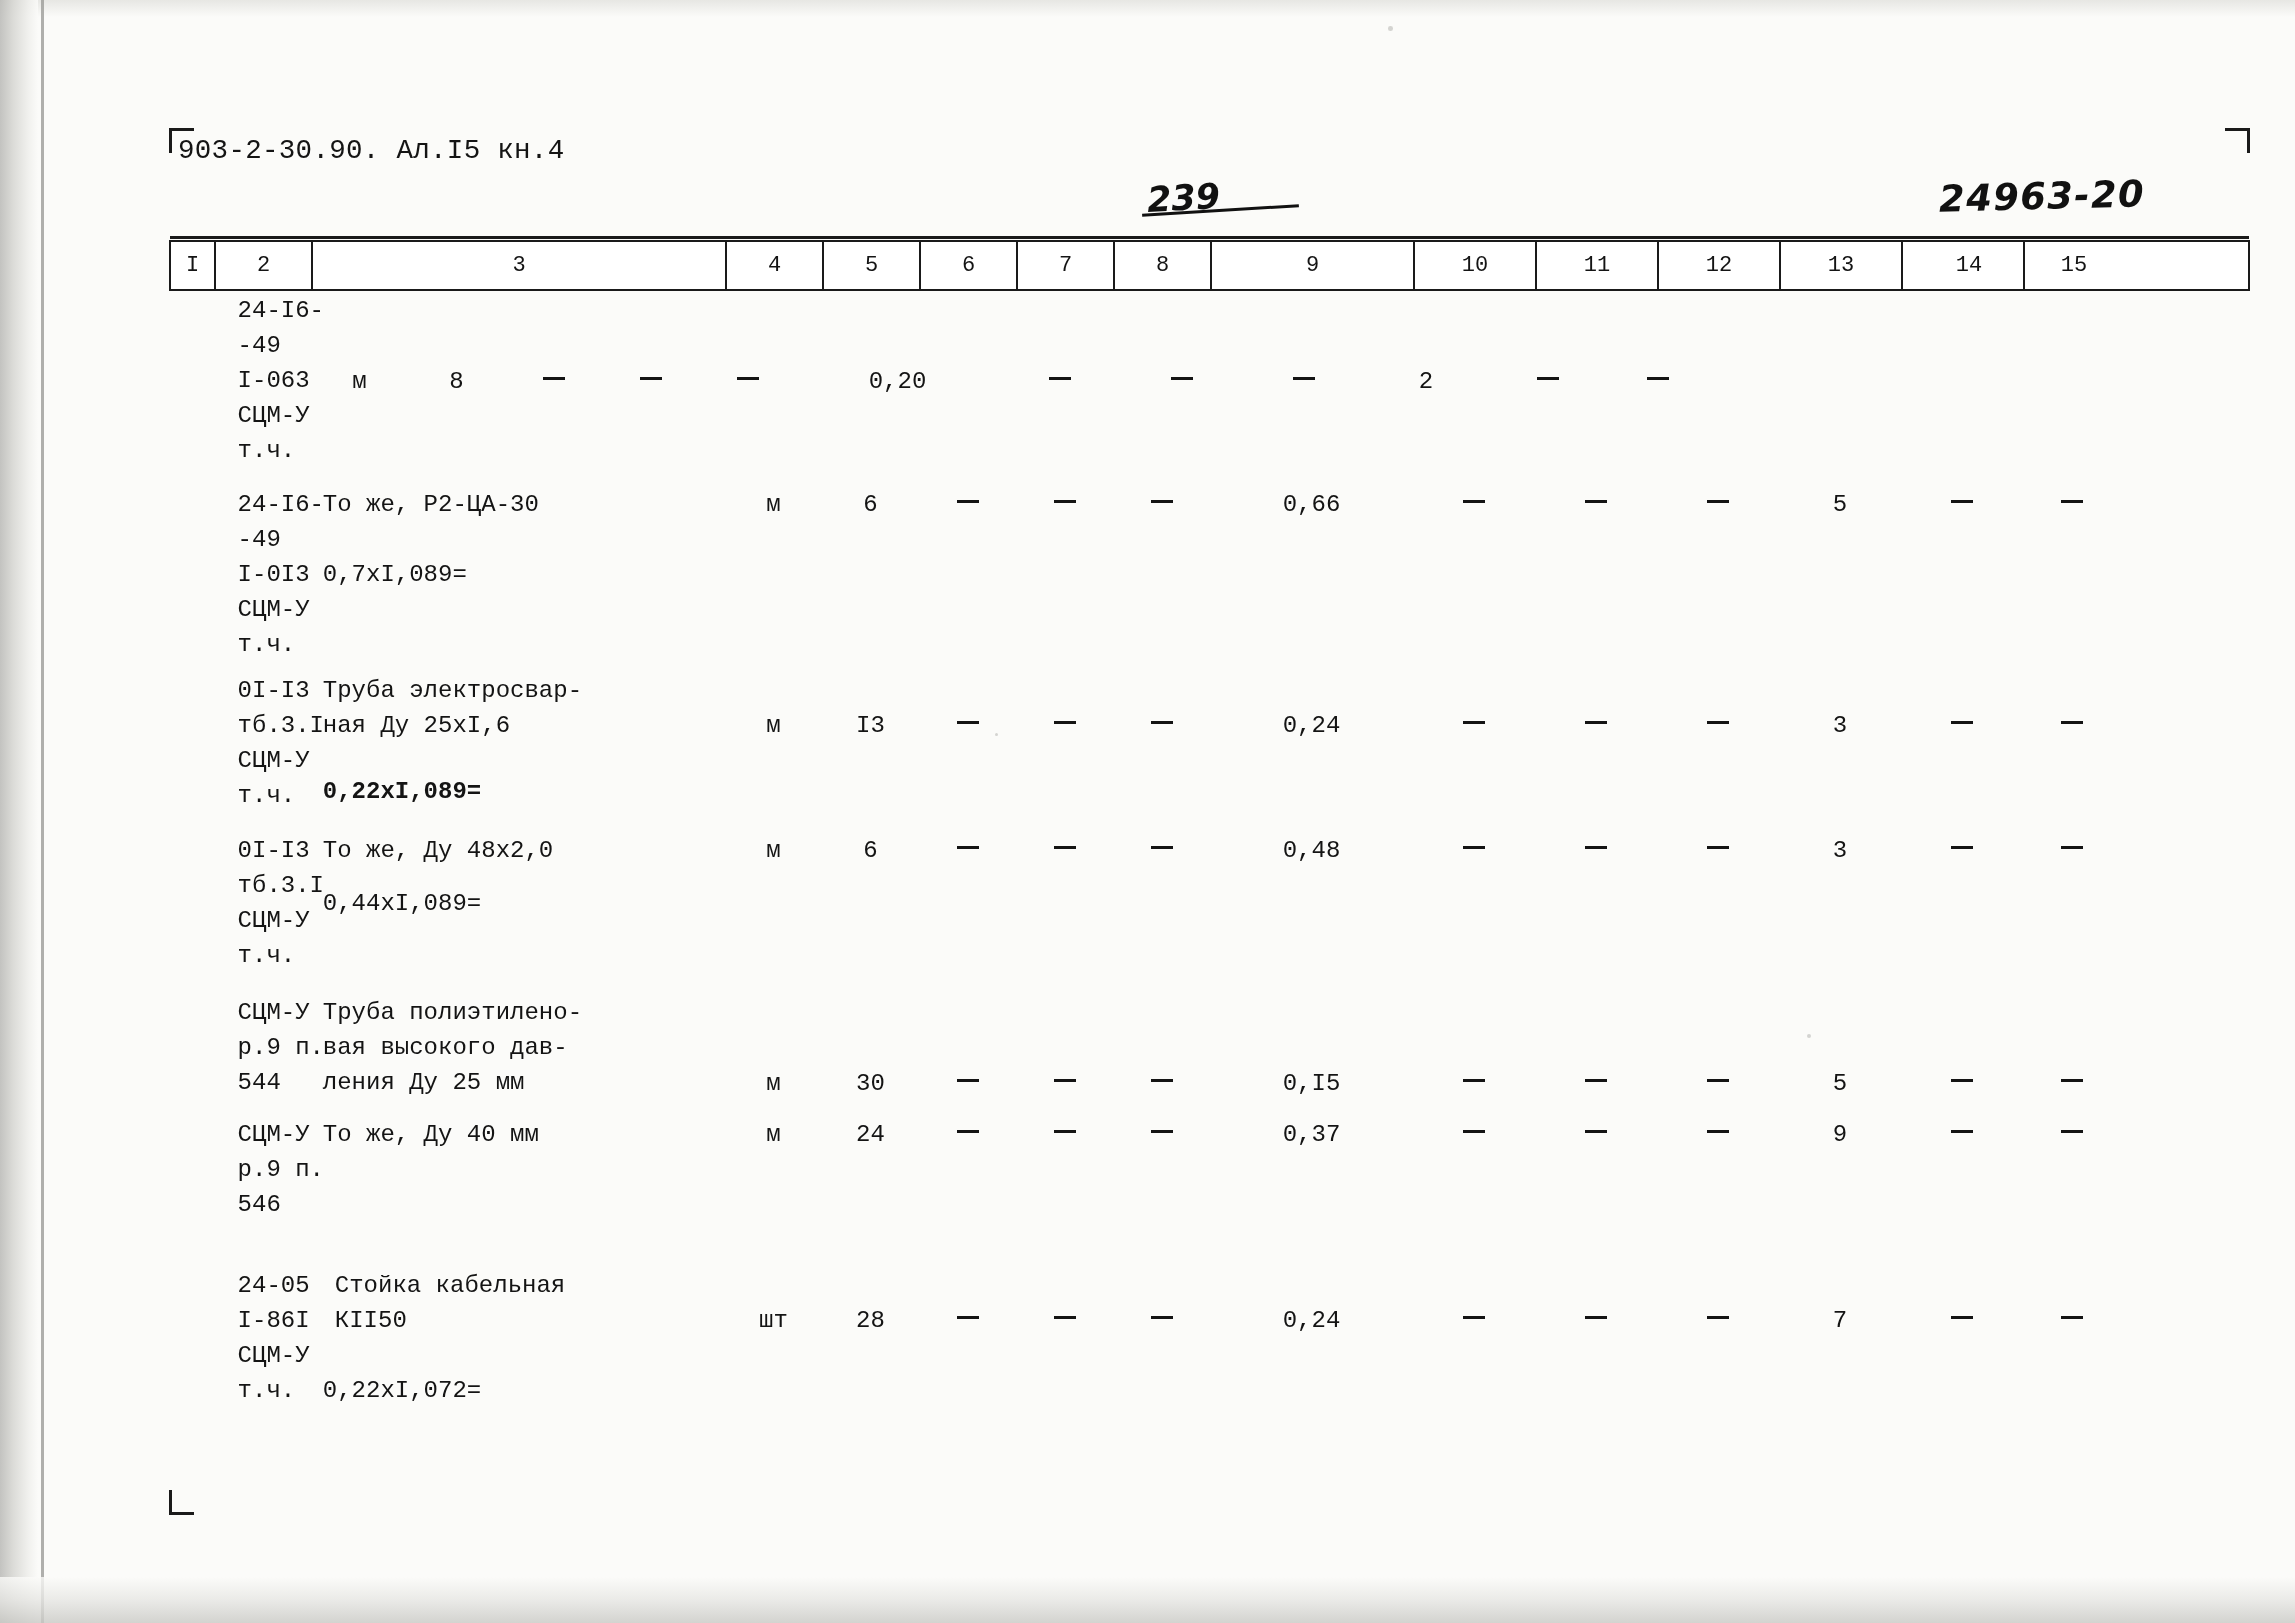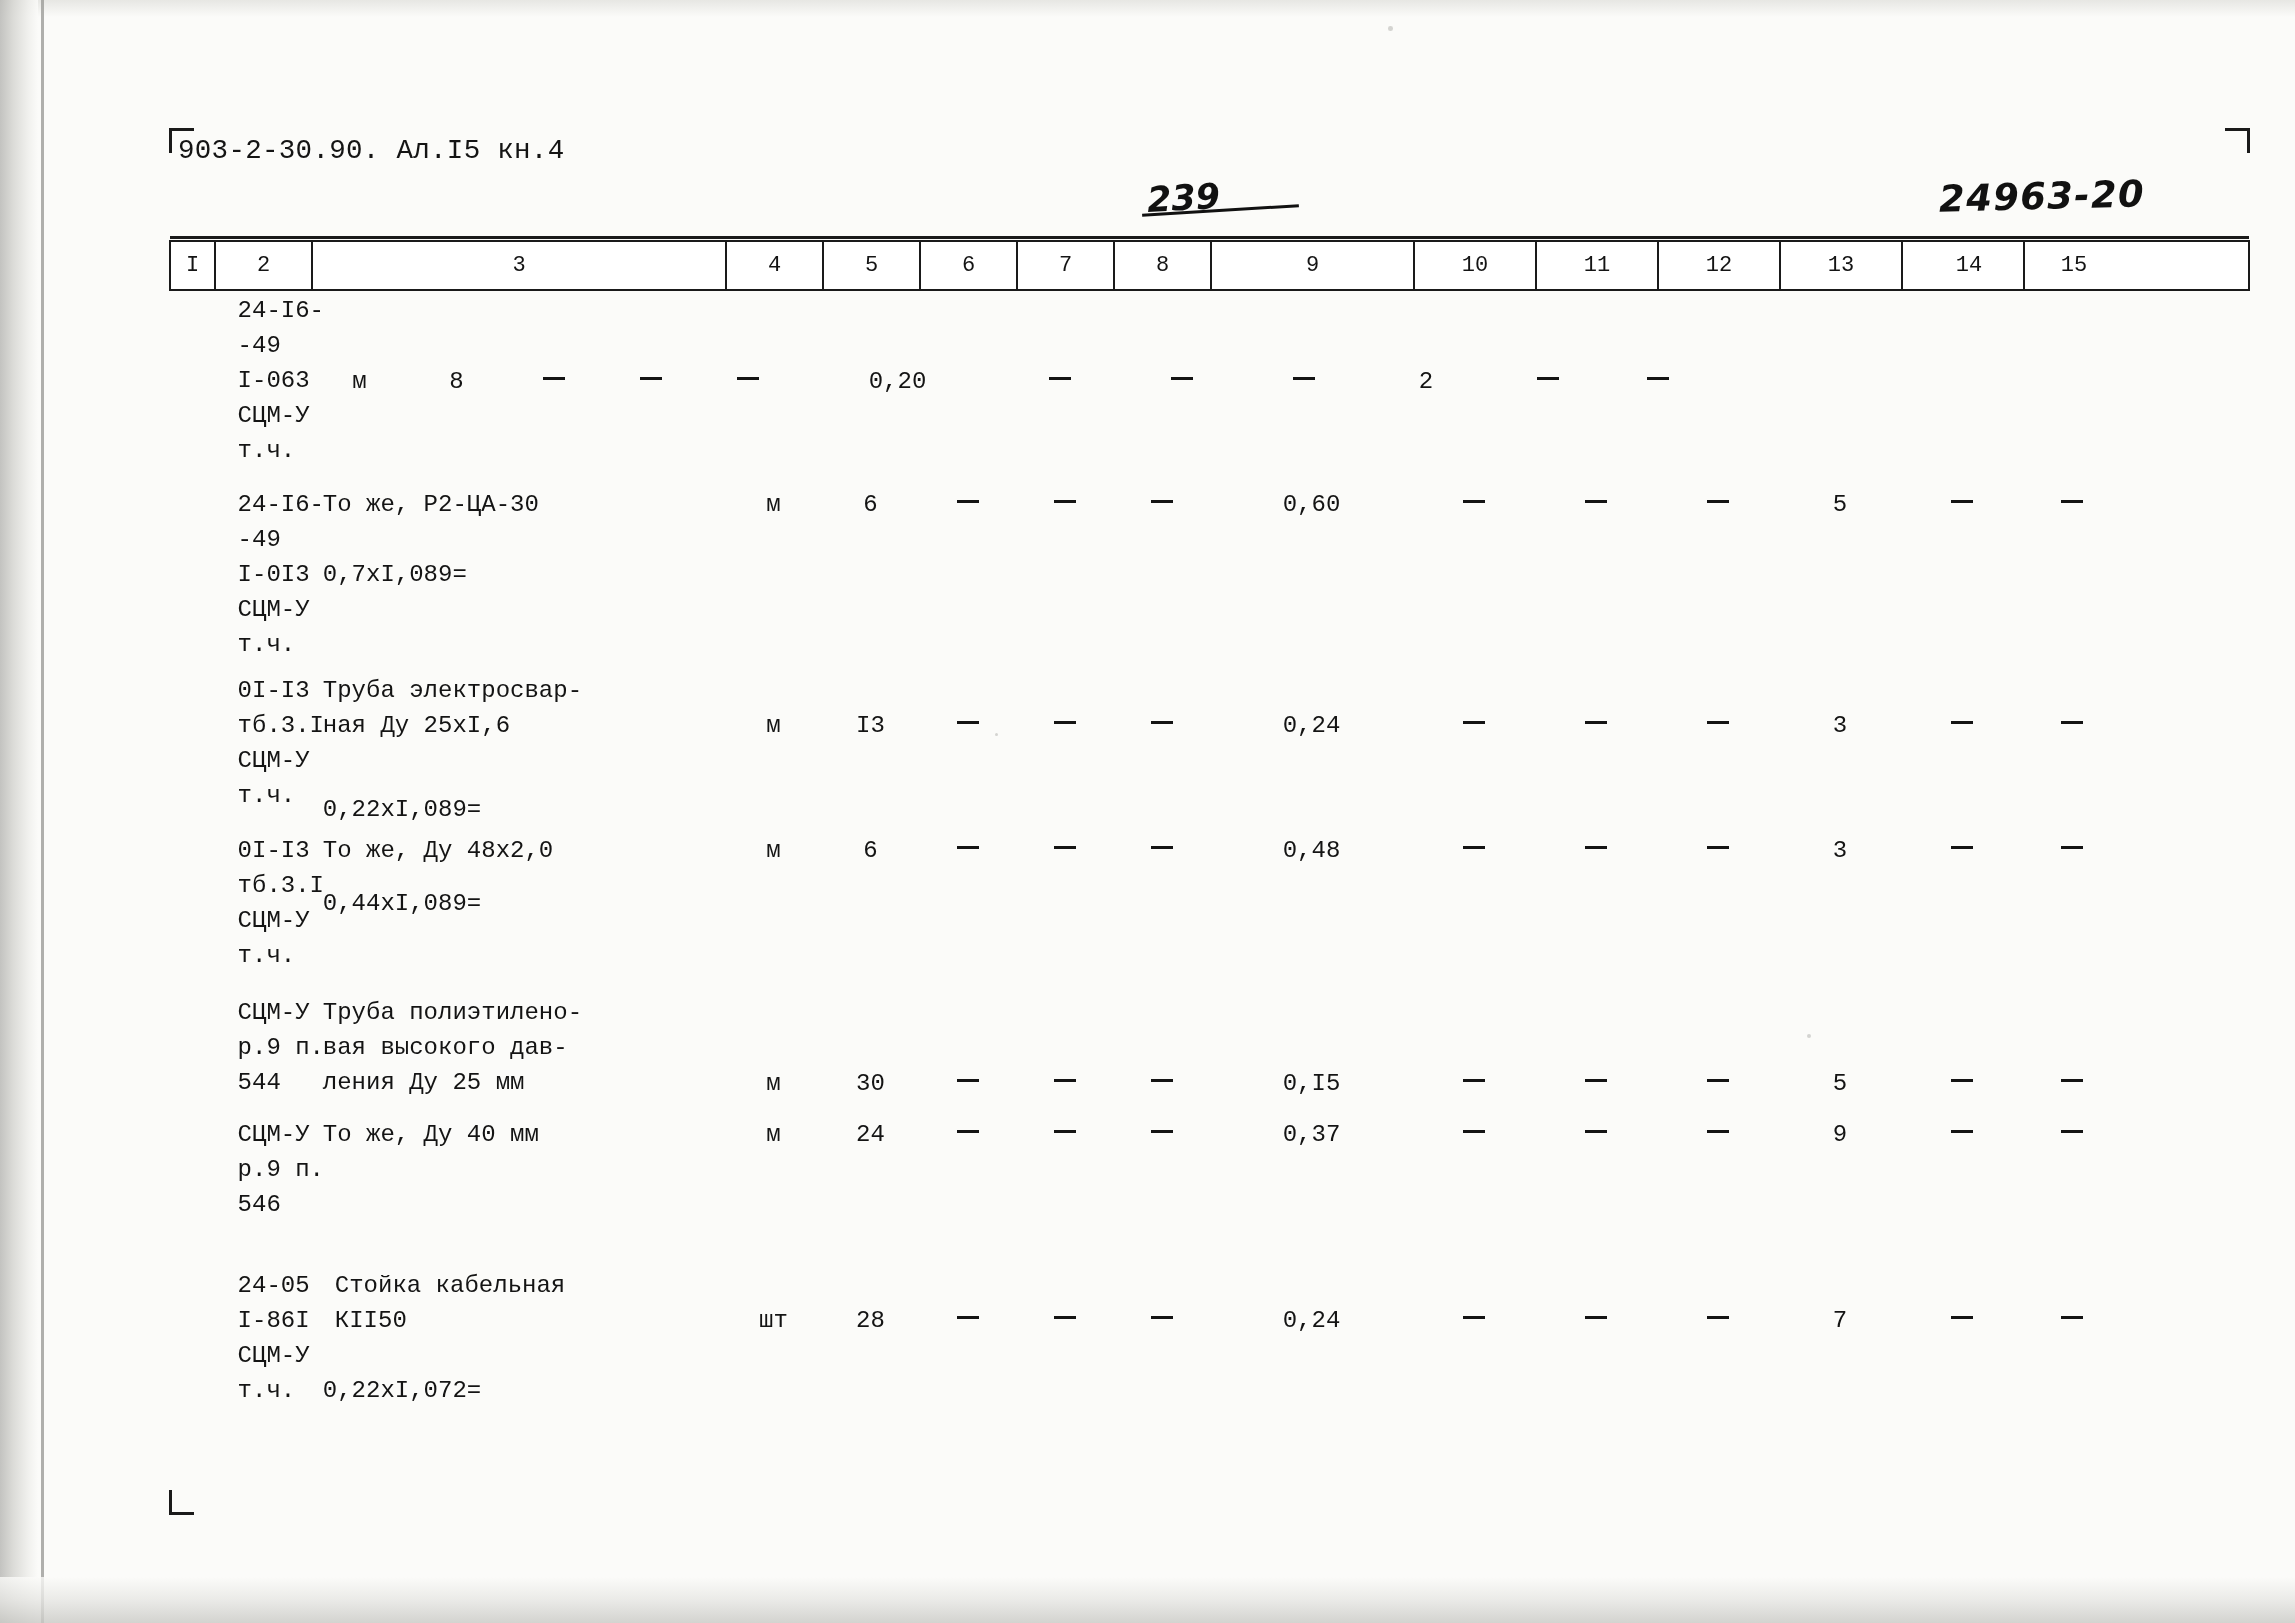--- a/index.html
+++ b/index.html
@@ -277,36 +277,36 @@
 -49
 I-0I3
 СЦМ-У
 т.ч.</div>
       <div class="cell cell-name" style="width: 414px;"><span class="name-block" style="white-space: pre;">То же, Р2-ЦА-30</span><span class="name-formula" style="white-space: pre; margin-top: 35px;">0,7xI,089=</span></div>
       <div class="cell cell-center" style="width: 97px; padding-top: 0px;">м</div>
       <div class="cell cell-center" style="width: 97px; padding-top: 0px;">6</div>
       <div class="cell cell-center" style="width: 97px; padding-top: 0px;"><span class="dash-mark"></span></div>
       <div class="cell cell-center" style="width: 97px; padding-top: 0px;"><span class="dash-mark"></span></div>
       <div class="cell cell-center" style="width: 97px; padding-top: 0px;"><span class="dash-mark"></span></div>
-      <div class="cell cell-center" style="width: 203px; padding-top: 0px;">0,60</div>
+      <div class="cell cell-center" style="width: 203px; padding-top: 0px;">0,66</div>
       <div class="cell cell-center" style="width: 122px; padding-top: 0px;"><span class="dash-mark"></span></div>
       <div class="cell cell-center" style="width: 122px; padding-top: 0px;"><span class="dash-mark"></span></div>
       <div class="cell cell-center" style="width: 122px; padding-top: 0px;"><span class="dash-mark"></span></div>
       <div class="cell cell-center" style="width: 122px; padding-top: 0px;">5</div>
       <div class="cell cell-center" style="width: 122px; padding-top: 0px;"><span class="dash-mark"></span></div>
       <div class="cell cell-center" style="width: 98px; padding-top: 0px;"><span class="dash-mark"></span></div>
     </div>
     <div class="data-row" style="min-height: 160px;">
       <div class="cell" style="width: 45px;"></div>
       <div class="cell cell-code" style="width: 97px; white-space: pre;">0I-I3
 тб.3.I
 СЦМ-У
 т.ч.</div>
       <div class="cell cell-name" style="width: 414px;"><span class="name-block" style="white-space: pre;">Труба электросвар-
-ная Ду 25xI,6</span><span class="name-formula" style="white-space: pre; margin-top: 49px;">0,22xI,089=</span></div>
+ная Ду 25xI,6</span><span class="name-formula" style="white-space: pre; margin-top: 31px; font-weight: bold;">0,22xI,089=</span></div>
       <div class="cell cell-center" style="width: 97px; padding-top: 35px;">м</div>
       <div class="cell cell-center" style="width: 97px; padding-top: 35px;">I3</div>
       <div class="cell cell-center" style="width: 97px; padding-top: 35px;"><span class="dash-mark"></span></div>
       <div class="cell cell-center" style="width: 97px; padding-top: 35px;"><span class="dash-mark"></span></div>
       <div class="cell cell-center" style="width: 97px; padding-top: 35px;"><span class="dash-mark"></span></div>
       <div class="cell cell-center" style="width: 203px; padding-top: 35px;">0,24</div>
       <div class="cell cell-center" style="width: 122px; padding-top: 35px;"><span class="dash-mark"></span></div>
       <div class="cell cell-center" style="width: 122px; padding-top: 35px;"><span class="dash-mark"></span></div>
       <div class="cell cell-center" style="width: 122px; padding-top: 35px;"><span class="dash-mark"></span></div>
       <div class="cell cell-center" style="width: 122px; padding-top: 35px;">3</div>

